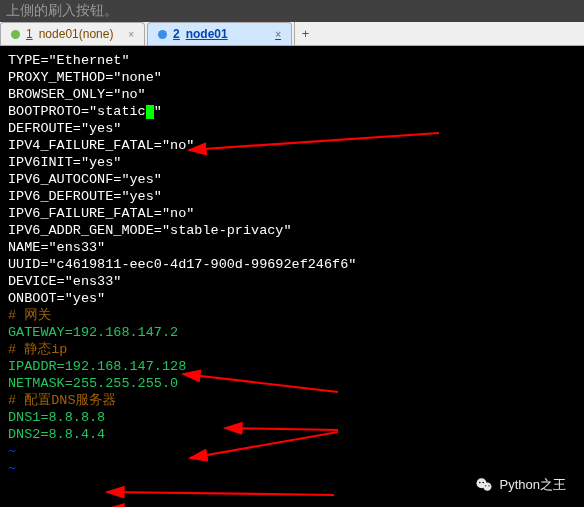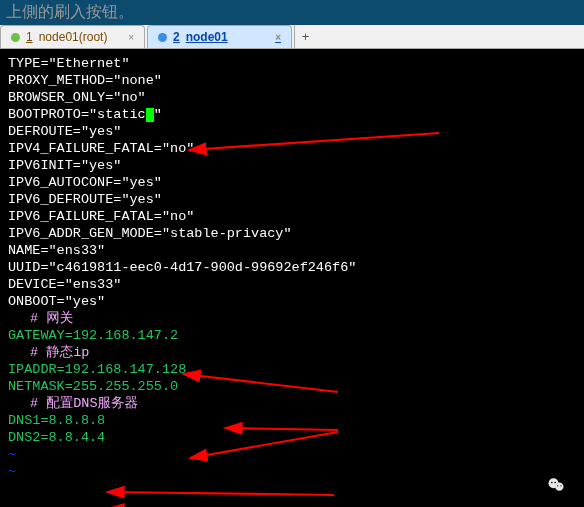--- a/index.html
+++ b/index.html
@@ -4,24 +4,24 @@
 <style>
   * { margin:0; padding:0; box-sizing:border-box; }
   body {
     font-family: "Segoe UI", Tahoma, sans-serif;
     background:#f0f0f0;
     width:584px; height:507px;
     overflow:hidden;
     position:relative;
   }
   .topline {
-    font-size:16px;
+    font-size:14px;
     color:#999;
     padding:2px 6px;
-    background:#0c4a6e;
+    background:#404040;
     white-space:nowrap;
   }
   .tabbar {
     height:24px;
     background:#f0f0f0;
     border-bottom:1px solid #a9a9a9;
     display:flex;
     align-items:stretch;
     position:relative;
   }
@@ -73,21 +73,21 @@
     color:#fff;
     font-family:"Consolas","Courier New",monospace;
     font-size:13.5px;
     line-height:17px;
     padding:6px 8px;
     height:469px;
     white-space:pre;
     position:relative;
   }
   .wt { color:#ffffff; }
-  .com { color:#f0abfc;margin-left:22px; }
+  .com { color:#a16207; }
   .yel { color:#22c55e; }
   .cursor {
     display:inline-block;
     width:8px; height:14px;
     background:#00ff00;
     vertical-align:text-bottom;
   }
   .tilde { color:#0040ff; }
   .footer {
     position:absolute;
@@ -106,21 +106,21 @@
 </style>
 </head>
 <body>
 
 <div class="topline">上側的刷入按钮。</div>
 
 <div class="tabbar">
   <div class="tab inactive">
     <span class="dot green"></span>
     <span class="num">1</span>
-    <span>node01(root)</span>
+    <span>node01(none)</span>
     <span class="tab-close">×</span>
   </div>
   <div class="tab active">
     <span class="dot blue"></span>
     <span class="num">2</span>
     <span>node01</span>
     <span class="tab-close">×</span>
   </div>
   <div class="newtab">+</div>
 </div>
@@ -145,13 +145,14 @@
   <span class="wchat">
     <svg viewBox="0 0 24 24" width="20" height="20">
       <circle cx="9" cy="10" r="6" fill="#e8e8e8"></circle>
       <circle cx="16" cy="14" r="5" fill="#e8e8e8"></circle>
       <circle cx="7" cy="9" r="1" fill="#000"></circle>
       <circle cx="11" cy="9" r="1" fill="#000"></circle>
       <circle cx="14" cy="13" r="0.8" fill="#000"></circle>
       <circle cx="18" cy="13" r="0.8" fill="#000"></circle>
     </svg>
   </span>
+  <span>Python之王</span>
 </div>
 
 </body></html>

